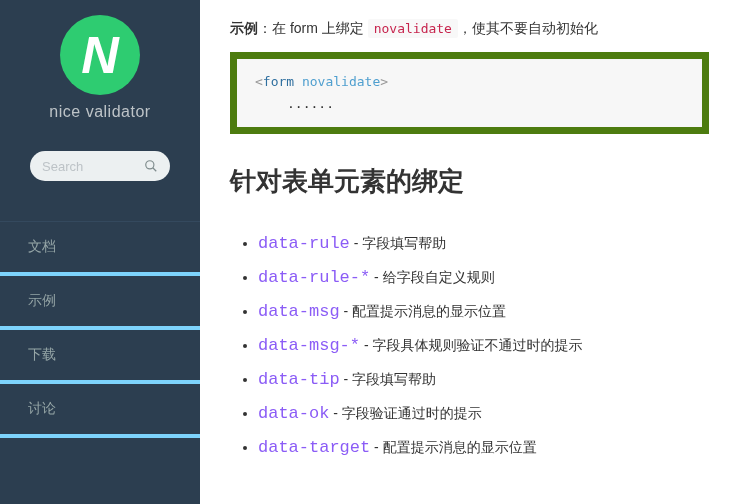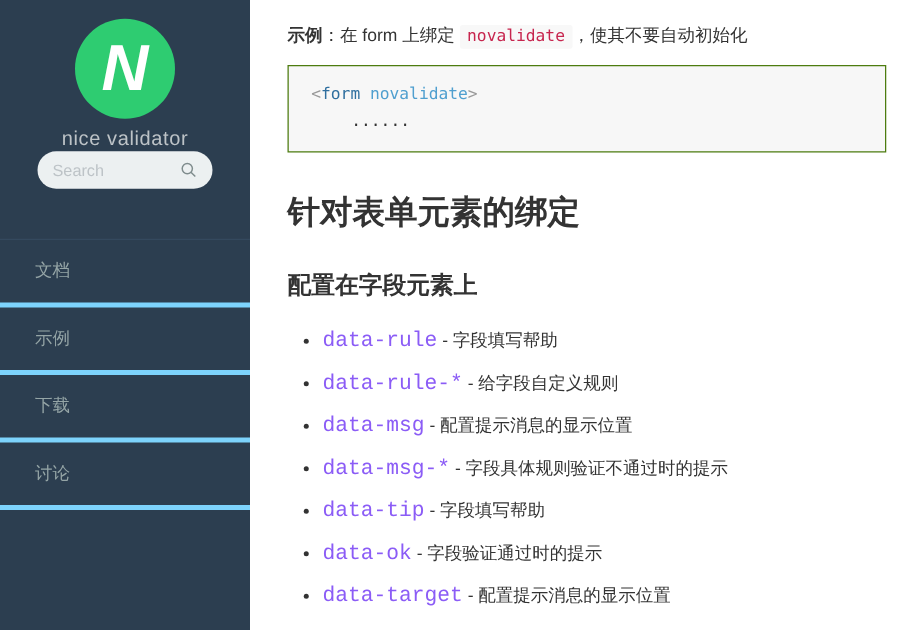--- a/index.html
+++ b/index.html
@@ -1,31 +1,31 @@
 <!DOCTYPE html>
 <html><head>
 <meta charset="utf-8">
 <style>
 * { margin: 0; padding: 0; box-sizing: border-box; }
 body { font-family: "Microsoft YaHei", "PingFang SC", sans-serif; display: flex; width: 739px; height: 504px; overflow: hidden; }
 .sidebar { width: 200px; background: #2c3e50; color: #fff; display: flex; flex-direction: column; align-items: center; padding-top: 10px; flex-shrink: 0; }
 .logo-circle { width: 80px; height: 80px; border-radius: 50%; background: #2ecc71; display: flex; align-items: center; justify-content: center; margin-top: 5px; }
 .logo-letter { color: #fff; font-size: 52px; font-weight: 900; font-family: Arial, sans-serif; font-style: italic; line-height: 1; }
 .brand { color: #bdc3c7; font-size: 16px; font-weight: 300; margin-top: 8px; letter-spacing: 0.5px; }
-.search-wrap { width: 140px; height: 30px; background: #ecf0f1; border-radius: 15px; display: flex; align-items: center; padding: 0 12px; }
+.search-wrap { margin-top: 30px; width: 140px; height: 30px; background: #ecf0f1; border-radius: 15px; display: flex; align-items: center; padding: 0 12px; }
 .search-input { flex: 1; border: none; background: transparent; outline: none; font-size: 13px; color: #7f8c8d; width: 80px; }
 .search-input::placeholder { color: #bdc3c7; }
 .search-icon { width: 14px; height: 14px; }
 .nav { width: 100%; margin-top: 40px; border-top: 1px solid #34495e; }
 .nav-item { display: block; padding: 16px 28px; color: #95a5a6; font-size: 14px; text-decoration: none; border-bottom: 4px solid #7dd3fc; cursor: pointer; }
 .content { flex: 1; padding: 20px 30px 20px 30px; overflow: hidden; color: #333; }
 .example-line { font-size: 14px; margin-bottom: 14px; }
 .example-line strong { font-weight: 700; }
 .inline-code { background: #f8f8f8; color: #c7254e; padding: 2px 6px; font-family: Consolas, Monaco, monospace; font-size: 13px; border-radius: 2px; }
-.codeblock { background: #f7f7f7; border: 1px solid #4d7c0f; padding: 12px 18px; font-family: Consolas, Monaco, monospace; font-size: 13px; line-height: 1.7; margin-bottom: 30px; }
+.codeblock { background: #f7f7f7; border: 7px solid #4d7c0f; padding: 12px 18px; font-family: Consolas, Monaco, monospace; font-size: 13px; line-height: 1.7; margin-bottom: 30px; }
 .codeblock .p { color: #999; }
 .codeblock .t { color: #2f6f9f; }
 .codeblock .a { color: #4f9fcf; }
 h2.sect { font-size: 26px; font-weight: 700; margin: 20px 0 28px; }
 h3.subsect { font-size: 19px; font-weight: 600; margin-bottom: 16px; }
 ul.attrs { list-style: disc; padding-left: 28px; }
 ul.attrs li { font-size: 14px; line-height: 2; }
 ul.attrs .attr { color: #8b5cf6; font-family: Liberation Mono, monospace; font-size: 17px; }
 </style>
 </head>
@@ -55,21 +55,20 @@
   <p class="example-line">
     <strong>示例</strong><span>：在 form 上绑定 </span><span class="inline-code">novalidate</span><span>，使其不要自动初始化</span>
   </p>
 
   <div class="codeblock">
     <div><span class="p">&lt;</span><span class="t">form</span><span class="a"> novalidate</span><span class="p">&gt;</span></div>
     <div style="padding-left:32px;">......</div>
   </div>
 
   <h2 class="sect">针对表单元素的绑定</h2>
-  <h3 class="subsect">配置在字段元素上</h3>
 
   <ul class="attrs">
     <li><span class="attr">data-rule</span><span> - 字段填写帮助</span></li>
     <li><span class="attr">data-rule-*</span><span> - 给字段自定义规则</span></li>
     <li><span class="attr">data-msg</span><span> - 配置提示消息的显示位置</span></li>
     <li><span class="attr">data-msg-*</span><span> - 字段具体规则验证不通过时的提示</span></li>
     <li><span class="attr">data-tip</span><span> - 字段填写帮助</span></li>
     <li><span class="attr">data-ok</span><span> - 字段验证通过时的提示</span></li>
     <li><span class="attr">data-target</span><span> - 配置提示消息的显示位置</span></li>
   </ul>

